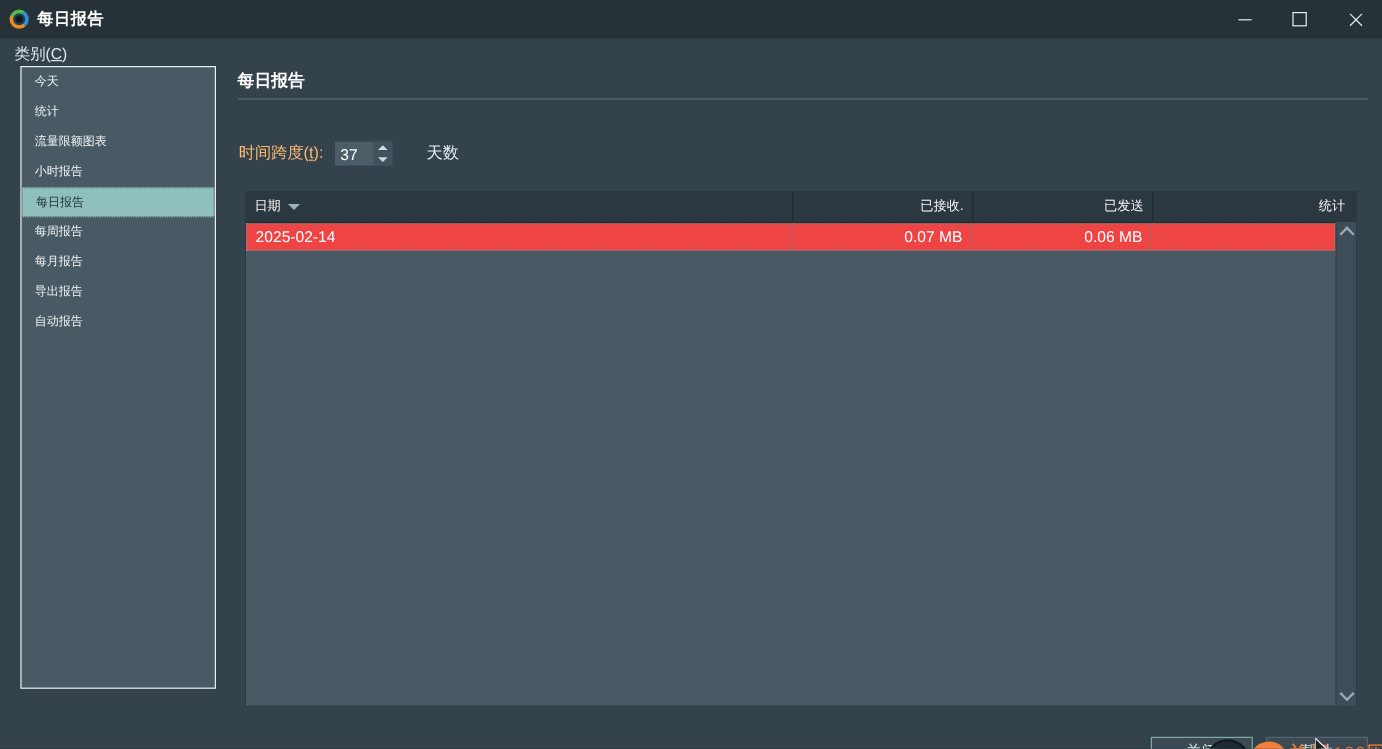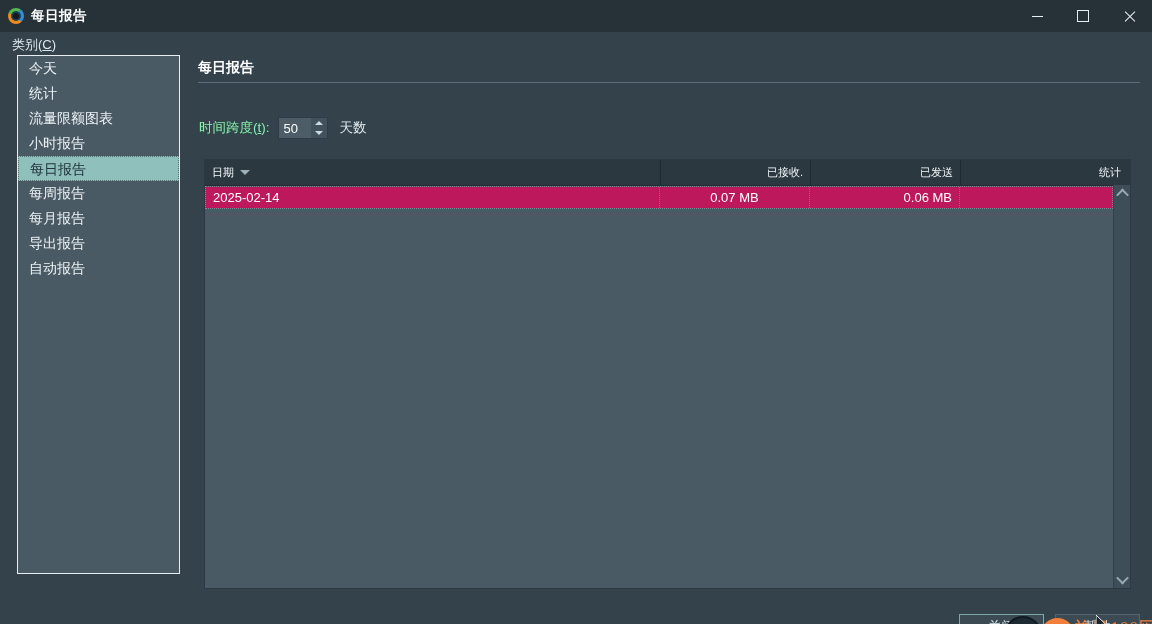--- a/index.html
+++ b/index.html
@@ -123,21 +123,21 @@
     height: 519px;
     background: #4a5a64;
     border: 1px solid #e9eef0;
     box-sizing: border-box;
     overflow: hidden;
   }
   .side-item {
     height: 25px;
     line-height: 25px;
     padding-left: 11px;
-    font-size: 14px;
+    font-size: 10px;
     color: #edf2f4;
     box-sizing: border-box;
   }
   .side-item.selected {
     background: #8fc0bc;
     color: #22333c;
     border: 1px dotted #5c6b6b;
     outline: none;
   }
 
@@ -163,21 +163,21 @@
     background: #5d6d77;
   }
   .ctrl-row {
     position: absolute;
     left: 9px; top: 62px;
     display: flex;
     align-items: center;
   }
   .ctrl-label {
     font-size: 13.5px;
-    color: #86efac;
+    color: #fdba74;
   }
   .ctrl-label u { text-decoration: underline; }
   .spinner {
     width: 50px;
     height: 22px;
     margin-left: 8px;
     background: #4d5d67;
     border: 1px solid #2f3c45;
     display: flex;
     align-items: center;
@@ -199,21 +199,21 @@
     background: #42525c;
   }
   .chev {
     width: 0; height: 0;
     border-left: 4px solid transparent;
     border-right: 4px solid transparent;
   }
   .chev.up   { border-bottom: 4px solid #cfdade; }
   .chev.down { border-top: 4px solid #cfdade; }
   .ctrl-suffix {
-    margin-left: 12px;
+    margin-left: 28px;
     font-size: 13.5px;
     color: #e4ecef;
   }
 
   
   .table-wrap {
     position: absolute;
     left: 14px; top: 104px;
     width: 927px;
     height: 430px;
@@ -249,37 +249,37 @@
     border-top: 5px solid #9eb0ba;
   }
   .tbody {
     position: relative;
     height: 403px;
     overflow: hidden;
   }
   .trow {
     display: flex;
     height: 23px;
-    background: #be185d;
+    background: #ef4444;
     border: 1px dotted #7c8d96;
     box-sizing: border-box;
     width: 908px;
   }
   .td {
     font-size: 13px;
     color: #ffffff;
     line-height: 21px;
     box-sizing: border-box;
     border-right: 1px dotted #6b7d87;
     padding: 0 7px;
     overflow: hidden;
     white-space: nowrap;
   }
   .td.c-date  { width: 454px; text-align: left; }
-  .td.c-recv  { width: 150px; text-align: center; }
+  .td.c-recv  { width: 150px; text-align: right; }
   .td.c-sent  { width: 150px; text-align: right; }
   .td.c-total { width: 152px; text-align: right; border-right: none; }
 
   
   .vscroll {
     position: absolute;
     right: 0; top: 25px;
     width: 17px;
     height: 403px;
     background: #3e4e58;
@@ -414,21 +414,21 @@
     <div class="side-item">自动报告</div>
   </div>
 
   <div class="panel">
     <div class="panel-title">每日报告</div>
     <div class="panel-rule"></div>
 
     <div class="ctrl-row">
       <span class="ctrl-label"><span>时间跨度(</span><u>t</u><span>):</span></span>
       <span class="spinner">
-        <span class="spin-value">50</span>
+        <span class="spin-value">37</span>
         <span class="spin-arrows">
           <span class="chev up"></span>
           <span class="chev down"></span>
         </span>
       </span>
       <span class="ctrl-suffix">天数</span>
     </div>
 
     <div class="table-wrap">
       <div class="thead">

